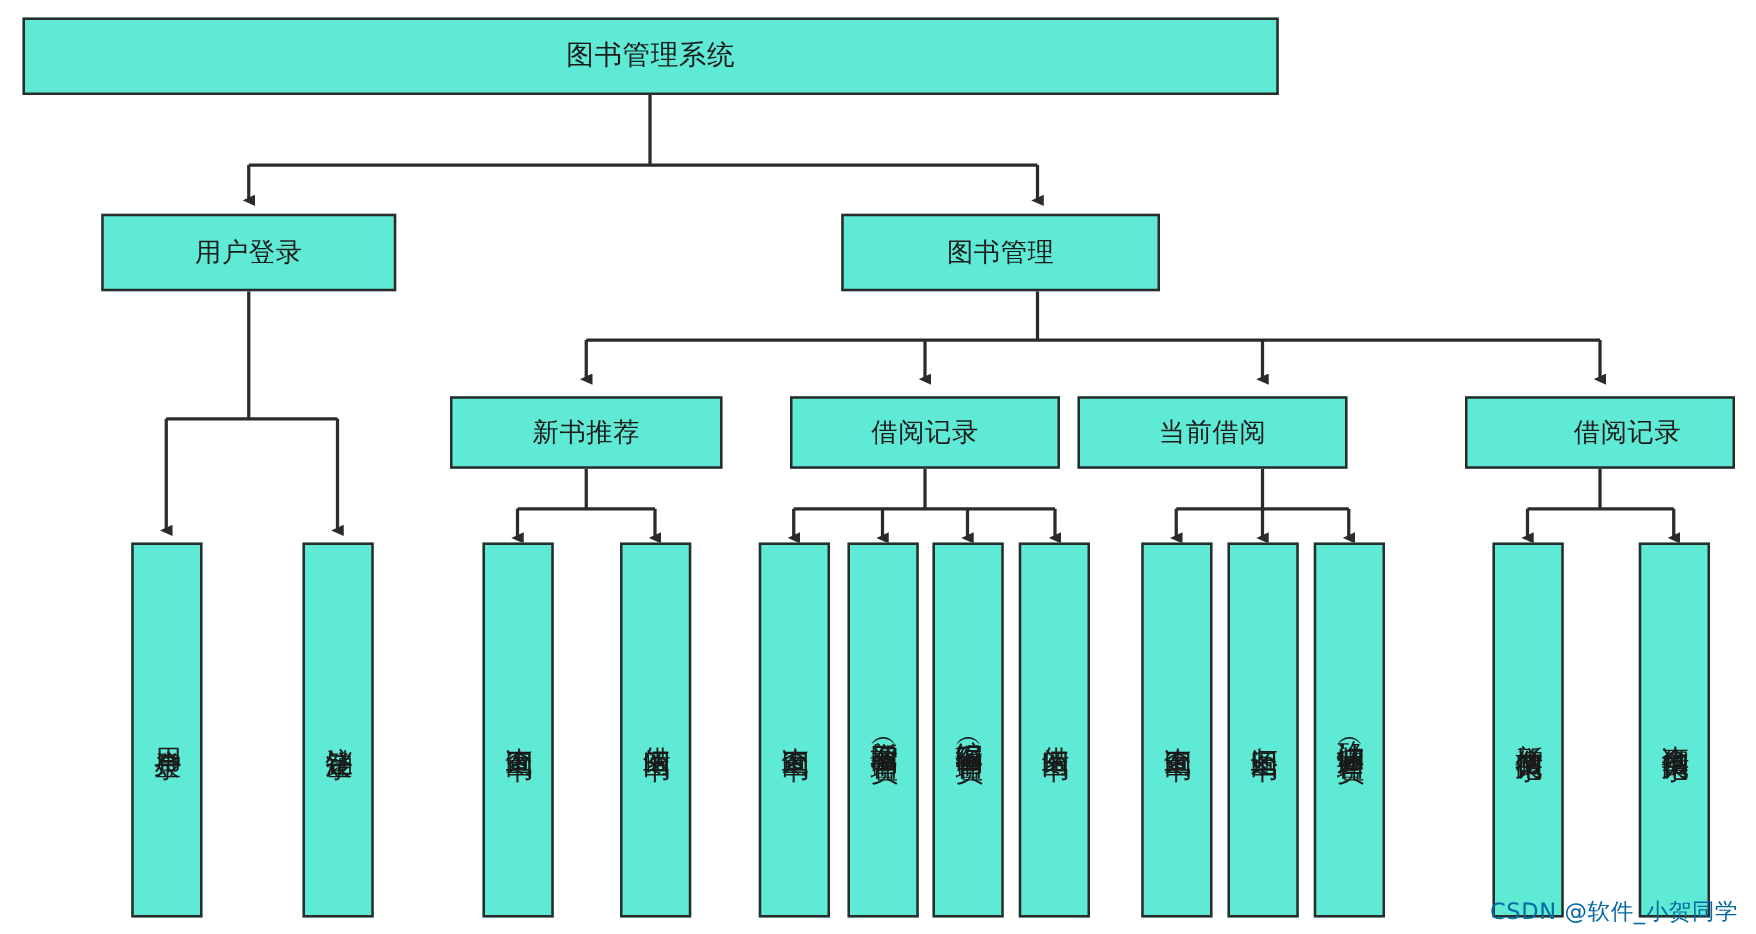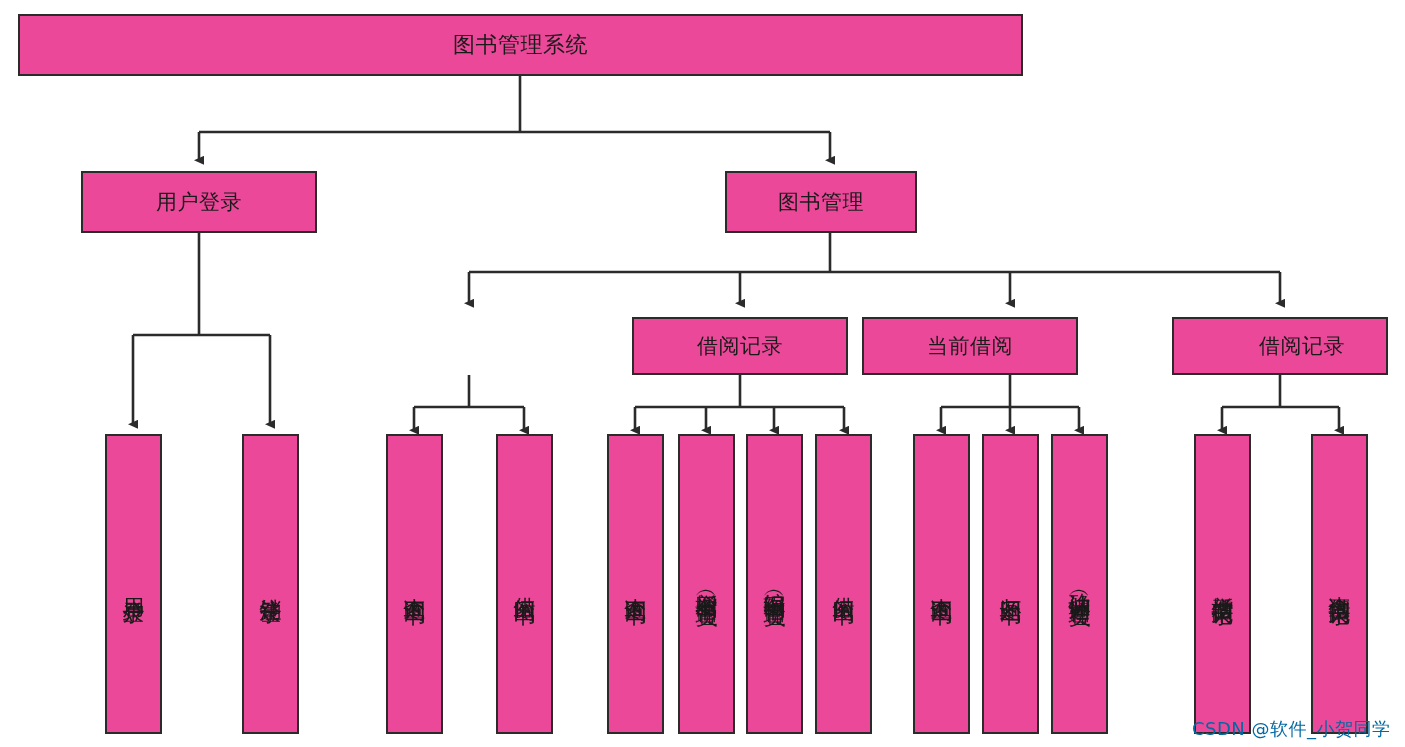--- a/index.html
+++ b/index.html
@@ -22,21 +22,21 @@
     position: absolute;
     left: 0;
     top: 0;
     width: 1405px;
     height: 747px;
     pointer-events: none;
   }
   .node {
     position: absolute;
     box-sizing: border-box;
-    background: #ec4899;
+    background: #5eead4;
     border: 2px solid #2b2b2b;
     display: flex;
     align-items: center;
     justify-content: center;
     color: #1a1a1a;
   }
   .node-label {
     display: block;
     text-align: center;
     line-height: 1.18;
@@ -127,24 +127,27 @@
     </g>
   </svg>
 
   <div class="node h root" style="left:18px; top:14px; width:1005px; height:62px;">
     <span class="node-label">图书管理系统</span>
   </div>
 
   <div class="node h" style="left:81px; top:171px; width:236px; height:62px;">
     <span class="node-label">用户登录</span>
   </div>
-  <div class="node h" style="left:725px; top:171px; width:192px; height:62px;">
+  <div class="node h" style="left:673px; top:171px; width:255px; height:62px;">
     <span class="node-label">图书管理</span>
   </div>
 
+  <div class="node h" style="left:360px; top:317px; width:218px; height:58px;">
+    <span class="node-label">新书推荐</span>
+  </div>
   <div class="node h" style="left:632px; top:317px; width:216px; height:58px;">
     <span class="node-label">借阅记录</span>
   </div>
   <div class="node h" style="left:862px; top:317px; width:216px; height:58px;">
     <span class="node-label">当前借阅</span>
   </div>
   <div class="node h" style="left:1172px; top:317px; width:216px; height:58px;padding-left:44px;">
     <span class="node-label">借阅记录</span>
   </div>
 

